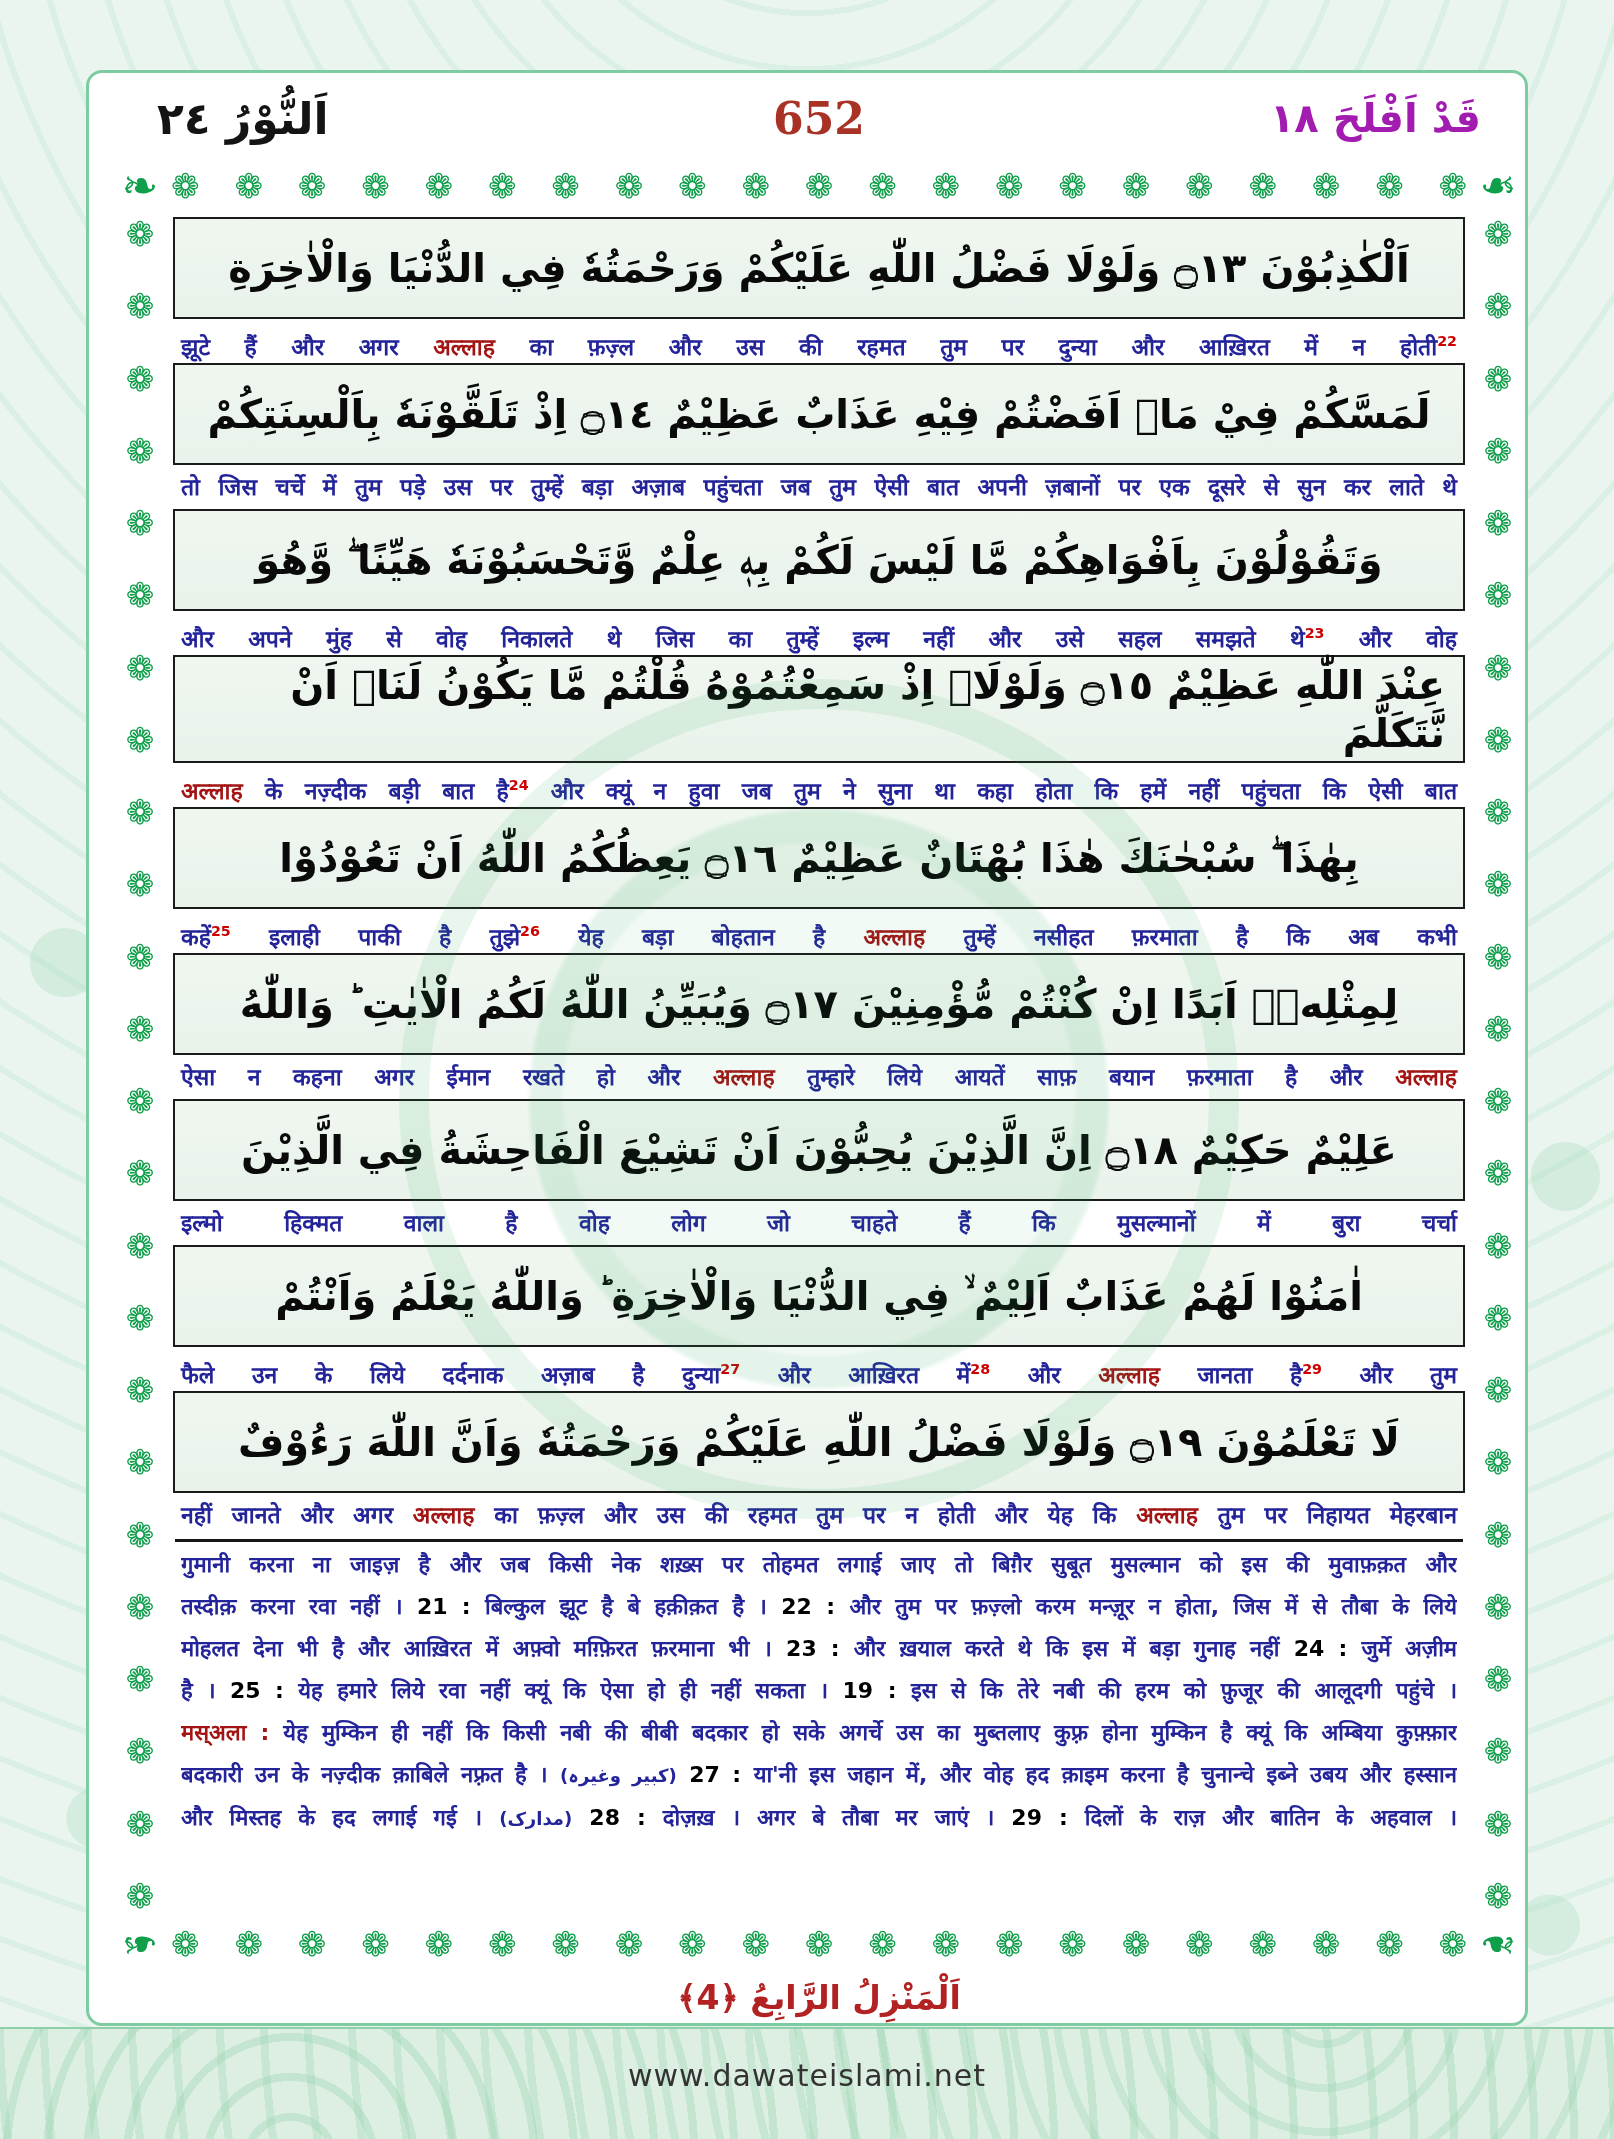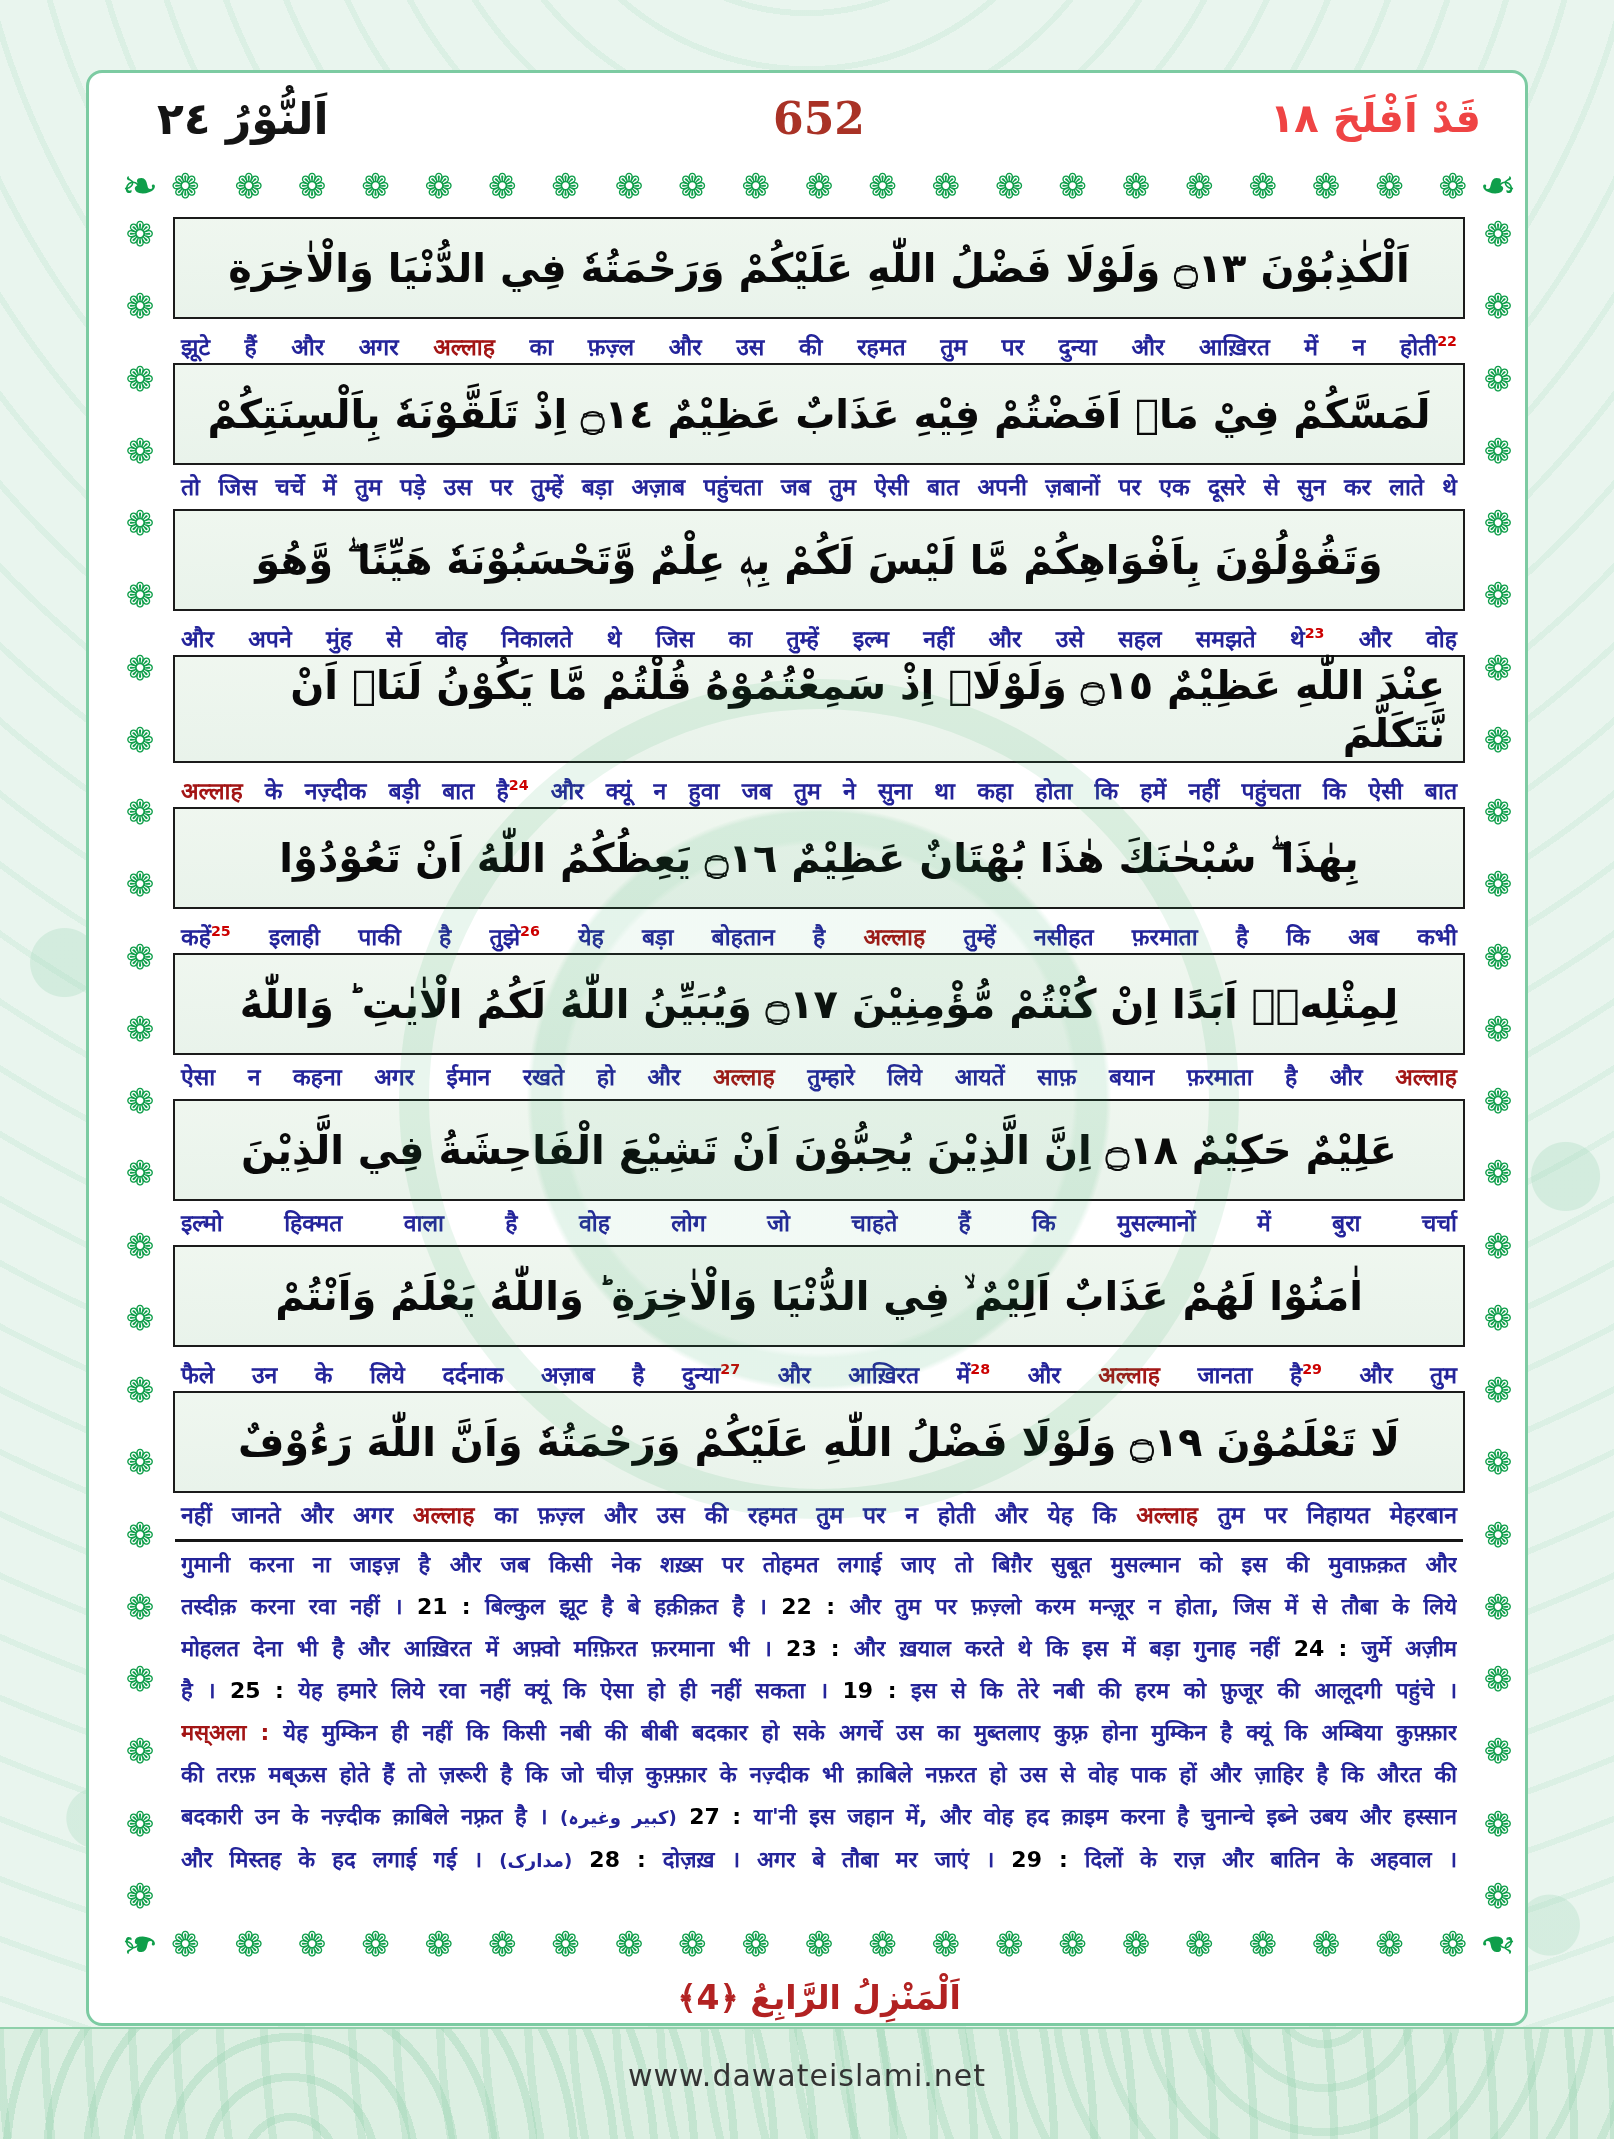--- a/index.html
+++ b/index.html
@@ -18,21 +18,21 @@
   }
   .page{
     position:absolute;left:86px;top:70px;width:1442px;height:1956px;
     background:#ffffff;border:3px solid #7ccba2;border-radius:16px;
     box-sizing:border-box;display:flex;flex-direction:column;z-index:1;padding-left:24px;
   }
   
   .hdr{height:82px;display:grid;grid-template-columns:1fr auto 1fr;align-items:center;padding:4px 44px 0 44px;}
   .hdr .surah{font-size:44px;font-weight:bold;color:#141414;direction:rtl;text-align:left;}
   .hdr .pageno{font-family:"DejaVu Serif",serif;font-size:44px;font-weight:bold;color:#a93226;text-align:center;}
-  .hdr .juz{font-size:40px;font-weight:bold;color:#ef4444;direction:rtl;text-align:right;}
+  .hdr .juz{font-size:40px;font-weight:bold;color:#a21caf;direction:rtl;text-align:right;}
   
   .frame{flex:1;display:grid;grid-template-columns:54px 1fr 54px;grid-template-rows:54px 1fr 54px;min-height:0;}
   .strip{color:#0f9e4a;overflow:hidden;display:flex;}
   .strip span{font-size:34px;line-height:1;}
   .strip-h{flex-direction:row;justify-content:space-between;align-items:center;padding:0 4px;}
   .strip-v{flex-direction:column;justify-content:space-between;align-items:center;padding:4px 0;}
   .corner{color:#0f9e4a;font-size:44px;line-height:54px;text-align:center;}
   .corner.tr{transform:scaleX(-1);}
   .corner.bl{transform:scaleY(-1);}
   .corner.br{transform:scale(-1,-1);}
@@ -177,21 +177,20 @@
       <div class="trans-line"><span class="seg-n">नहीं जानते और अगर </span><span class="seg-a">अल्लाह</span><span class="seg-n"> का फ़ज़्ल और उस की रहमत तुम पर न होती और येह कि </span><span class="seg-a">अल्लाह</span><span class="seg-n"> तुम पर निहायत मेहरबान</span></div>
 
       <div class="fn-sep"></div>
 
       <div class="footnotes">
         <div class="fn-line"><span class="seg-n">गुमानी करना ना जाइज़ है और जब किसी नेक शख़्स पर तोहमत लगाई जाए तो बिग़ैर सुबूत मुसल्मान को इस की मुवाफ़क़त और</span></div>
         <div class="fn-line"><span class="seg-n">तस्दीक़ करना रवा नहीं । </span><span class="seg-r">21 :</span><span class="seg-n"> बिल्कुल झूट है बे हक़ीक़त है । </span><span class="seg-r">22 :</span><span class="seg-n"> और तुम पर फ़ज़्लो करम मन्ज़ूर न होता, जिस में से तौबा के लिये</span></div>
         <div class="fn-line"><span class="seg-n">मोहलत देना भी है और आख़िरत में अफ़्वो मग़्फ़िरत फ़रमाना भी । </span><span class="seg-r">23 :</span><span class="seg-n"> और ख़याल करते थे कि इस में बड़ा गुनाह नहीं </span><span class="seg-r">24 :</span><span class="seg-n"> जुर्मे अज़ीम</span></div>
         <div class="fn-line"><span class="seg-n">है । </span><span class="seg-r">25 :</span><span class="seg-n"> येह हमारे लिये रवा नहीं क्यूं कि ऐसा हो ही नहीं सकता । </span><span class="seg-r">19 :</span><span class="seg-n"> इस से कि तेरे नबी की हरम को फ़ुजूर की आलूदगी पहुंचे ।</span></div>
         <div class="fn-line"><span class="seg-m">मस्अला :</span><span class="seg-n"> येह मुम्किन ही नहीं कि किसी नबी की बीबी बदकार हो सके अगर्चे उस का मुब्तलाए कुफ़्र होना मुम्किन है क्यूं कि अम्बिया कुफ़्फ़ार</span></div>
-        <div class="fn-line"><span class="seg-n">की तरफ़ मब्ऊस होते हैं तो ज़रूरी है कि जो चीज़ कुफ़्फ़ार के नज़्दीक भी क़ाबिले नफ़रत हो उस से वोह पाक हों और ज़ाहिर है कि औरत की</span></div>
         <div class="fn-line"><span class="seg-n">बदकारी उन के नज़्दीक क़ाबिले नफ़्रत है । </span><span class="seg-ar">(کبیر وغیرہ)</span><span class="seg-n"> </span><span class="seg-r">27 :</span><span class="seg-n"> या'नी इस जहान में, और वोह हद क़ाइम करना है चुनान्चे इब्ने उबय और हस्सान</span></div>
         <div class="fn-line"><span class="seg-n">और मिस्तह के हद लगाई गई । </span><span class="seg-ar">(مدارک)</span><span class="seg-n"> </span><span class="seg-r">28 :</span><span class="seg-n"> दोज़ख़ । अगर बे तौबा मर जाएं । </span><span class="seg-r">29 :</span><span class="seg-n"> दिलों के राज़ और बातिन के अहवाल ।</span></div>
       </div>
     </div>
 
     <div class="strip strip-v">
         <span>❁</span>
         <span>❁</span>
         <span>❁</span>
         <span>❁</span>

